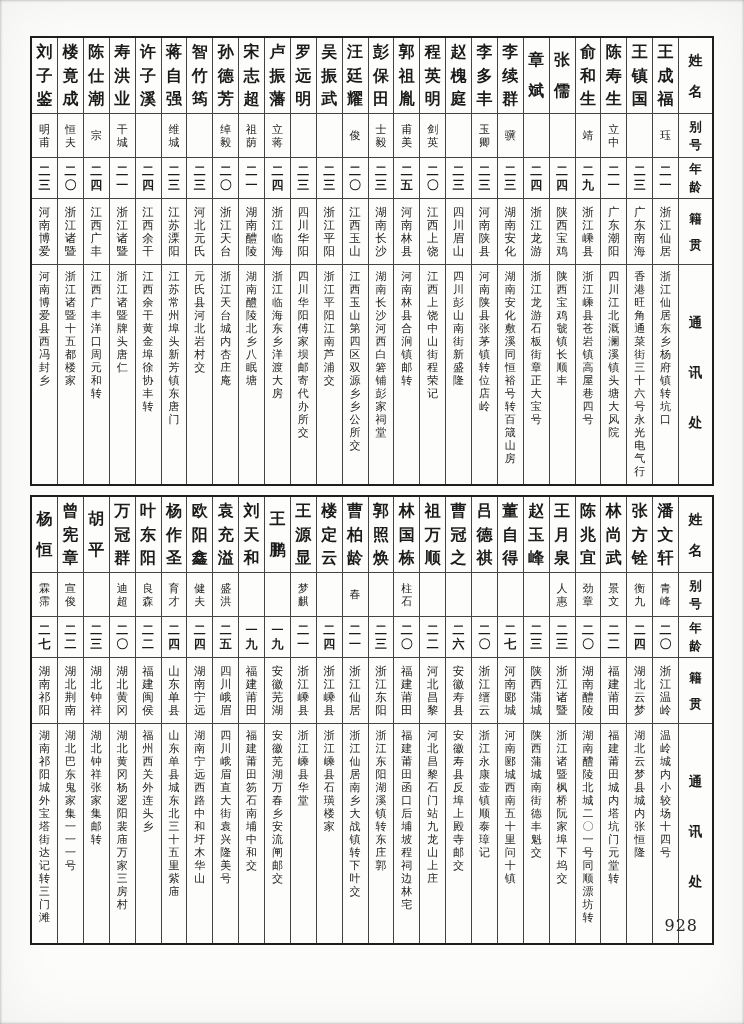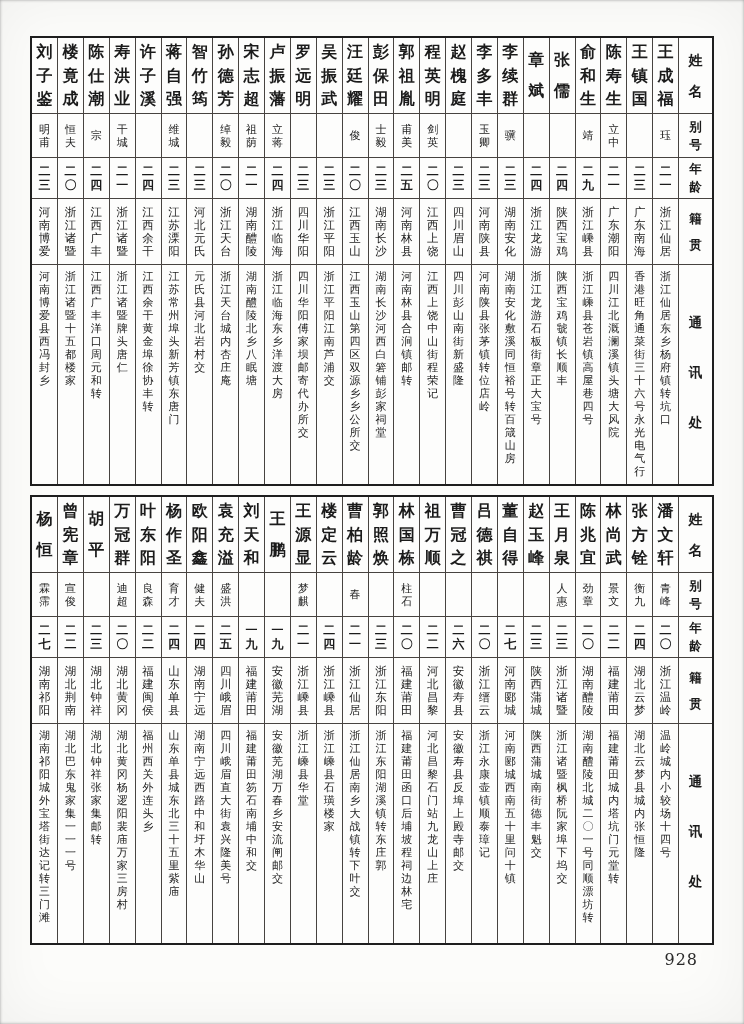--- a/index.html
+++ b/index.html
@@ -54,21 +54,21 @@
   .r-origin .ch{line-height:13px;}
   .r-addr{flex:1;font-size:11px;justify-content:flex-start;padding-top:5px;}
   .r-addr .ch{line-height:13px;}
   .head{justify-content:space-evenly;}
   .head .ch{font-weight:bold;}
   .head.r-name{font-size:14px;}
   .head.r-alias,.head.r-age,.head.r-origin{font-size:12.5px;}
   .head.r-addr{font-size:13.5px;justify-content:space-evenly;padding:14px 0 18px 0;}
   .page-number{
     position:absolute;
-    top:950px;right:46px;
+    top:916px;right:46px;
     font-family:"DejaVu Serif",serif;
     font-size:16px;
     letter-spacing:1px;
     color:#2a2a2a;
   }
 </style>
 </head>
 <body>
 
 <div class="sheet">

